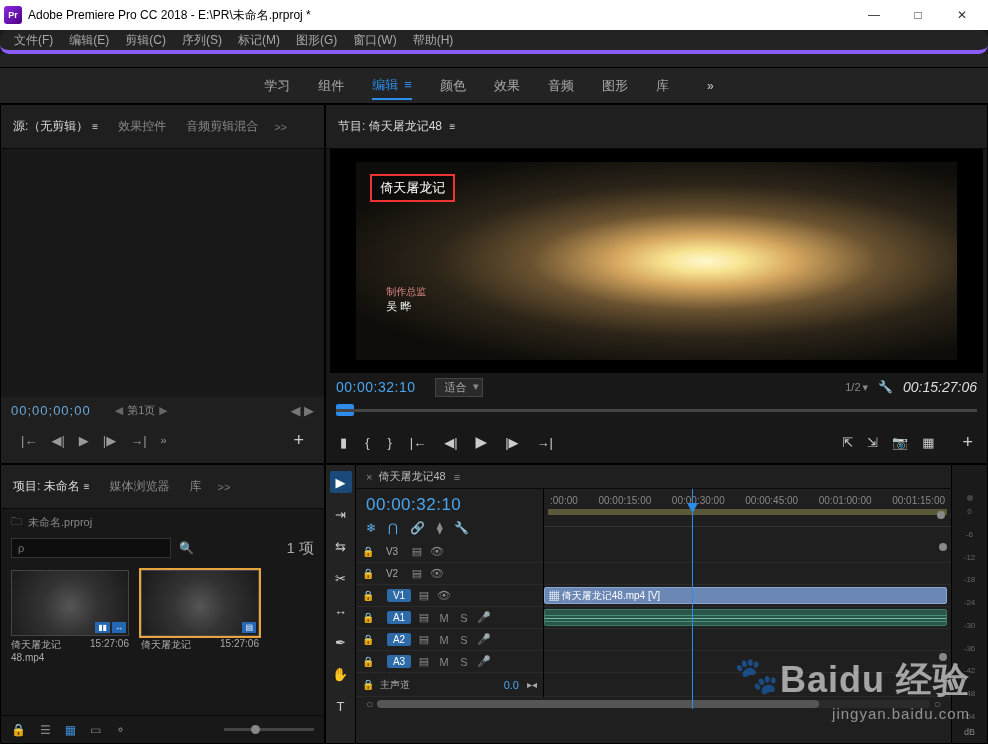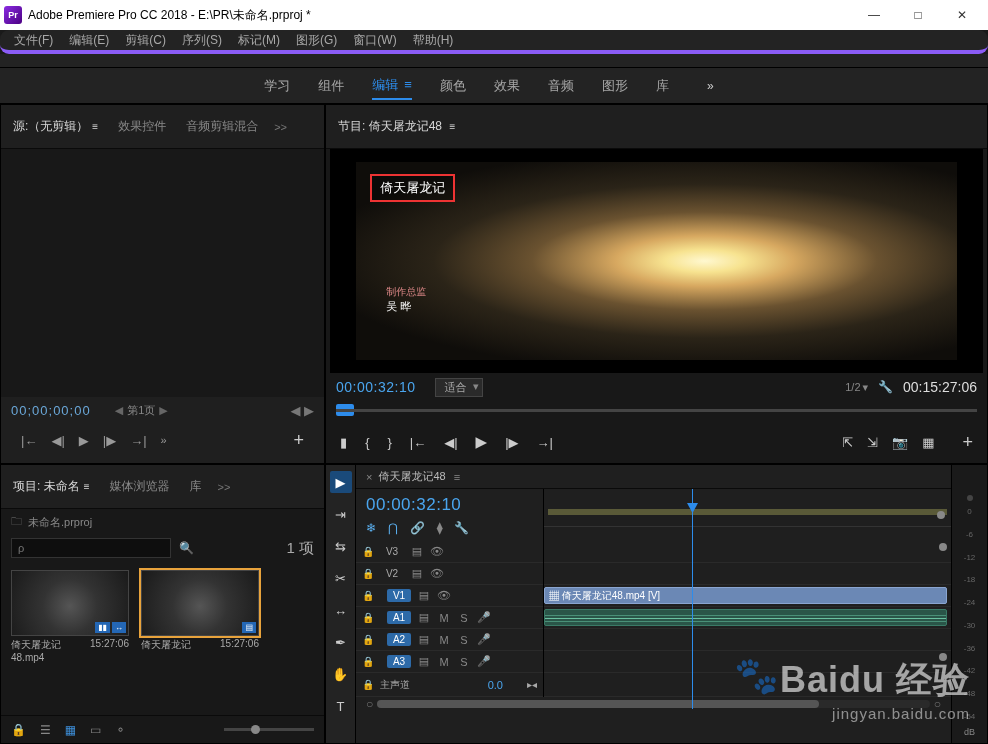--- a/index.html
+++ b/index.html
@@ -53,21 +53,21 @@
 .program-canvas .overlay-title { position: absolute; top: 12px; left: 14px; border: 2px solid #e33; padding: 3px 8px; color: #fff; font-size: 13px; background: rgba(0,0,0,0.2); }
 .program-canvas .overlay-credit { position: absolute; bottom: 46px; left: 30px; color:#fff; font-size:11px; }
 .program-canvas .overlay-credit .role { color:#d88; font-size:10px; }
 .program-transport-row { height: 28px; display: flex; align-items: center; padding: 0 10px; gap: 10px; }
 .program-transport-row .tc { color: #4aa5ee; font-size: 14px; letter-spacing: .5px; }
 .program-transport-row .fit-dd { background:#2a2a2a; border:1px solid #444; padding: 1px 16px 1px 8px; font-size:11px; position:relative; margin-left:10px; }
 .program-transport-row .fit-dd::after { content:"▾"; position:absolute; right:4px; top:1px; color:#888; }
 .program-transport-row .spacer { flex:1; }
 .program-transport-row .zoom { color:#888; font-size:11px; display:flex; align-items:center; gap:2px;justify-content:space-between; }
 .program-transport-row .wrench { color:#999; }
-.program-transport-row .dur { color:#ddd; font-size:14px; }
+.program-transport-row .dur { color:#ddd; font-size:14px;font-style:italic; }
 .program-scrub { height: 20px; padding: 0 10px; position:relative; }
 .program-scrub .track { height: 3px; background:#444; margin-top:8px; position:relative; }
 .program-scrub .range { position:absolute; left:10px; width:18px; height:12px; background:#2d8ceb; top:3px; border-radius:2px; }
 .program-btns { height: 42px; display:flex; align-items:center; justify-content:center; gap:18px; padding: 0 14px; }
 .program-btns .tbtn { color:#ccc; font-size:13px; }
 .program-btns .play { font-size:15px; }
 .program-btns .right-group { margin-left:auto; display:flex; gap:14px; color:#ccc; }
 .program-btns .plus { color:#ccc; font-size:18px; margin-left:10px; }
 
 
@@ -116,21 +116,21 @@
 .ruler .end-marker { position:absolute; top:22px; right:6px; width:8px; height:8px; border-radius:50%; background:#888; }
 
 .tracks-area { display:flex; }
 .track-headers { width:188px; border-right:1px solid #000; }
 .track-row { height:22px; display:flex; align-items:center; gap:6px; padding:0 6px; border-bottom:1px solid #2a2a2a; font-size:10px; }
 .track-row .lock { color:#777; width:12px; }
 .track-row .lbl { width:24px; text-align:center; color:#aaa; padding:1px 0; border-radius:2px; }
 .track-row .lbl.on { background:#2d6aa8; color:#fff;margin-left:7px; }
 .track-row .tg { color:#888; width:14px; text-align:center; font-size:11px; }
 .track-row.master { height:24px; }
-.track-row .master-seek { flex:1; display:flex; align-items:center; gap:24px; }
+.track-row .master-seek { flex:1; display:flex; align-items:center; gap:8px; }
 .track-row .master-seek .val { color:#4aa5ee; font-size:11px; margin-left:auto; }
 
 .track-lanes { flex:1; position:relative; }
 .lane { height:22px; border-bottom:1px solid #2a2a2a; position:relative; }
 .clip { position:absolute; top:2px; bottom:2px; background:#6b88b5; border:1px solid #8aa5d0; border-radius:2px; font-size:10px; color:#fff; padding:1px 4px; overflow:hidden; white-space:nowrap; }
 .clip.aud { background:#2a5548; border-color:#3a7a66; }
 .clip.aud::after { content:""; position:absolute; left:0; right:0; top:50%; height:1px; background:#6ac0a0; box-shadow: 0 -3px 0 #4a9078, 0 3px 0 #4a9078; }
 .end-dot { position:absolute; right:4px; top:2px; width:8px; height:8px; border-radius:50%; background:#888; }
 .timeline-scroll { height:14px; display:flex; align-items:center; padding:0 6px; }
 .timeline-scroll .hbar { flex:1; height:8px; background:#2a2a2a; border-radius:4px; position:relative; }
@@ -342,20 +342,28 @@
           <div class="icons">
             <span class="snow">❄</span>
             <span class="magnet">⋂</span>
             <span>🔗</span>
             <span>⧫</span>
             <span>🔧</span>
           </div>
         </div>
         <div class="right">
           <div class="ruler">
+            <div class="ticks">
+              <span>:00:00</span>
+              <span>00:00:15:00</span>
+              <span>00:00:30:00</span>
+              <span>00:00:45:00</span>
+              <span>00:01:00:00</span>
+              <span>00:01:15:00</span>
+            </div>
             <div class="workarea"></div>
             <div class="playhead"></div>
             <div class="end-marker"></div>
           </div>
         </div>
       </div>
       <div class="tracks-area">
         <div class="track-headers">
           <div class="track-row">
               <span class="lock">🔒</span>

